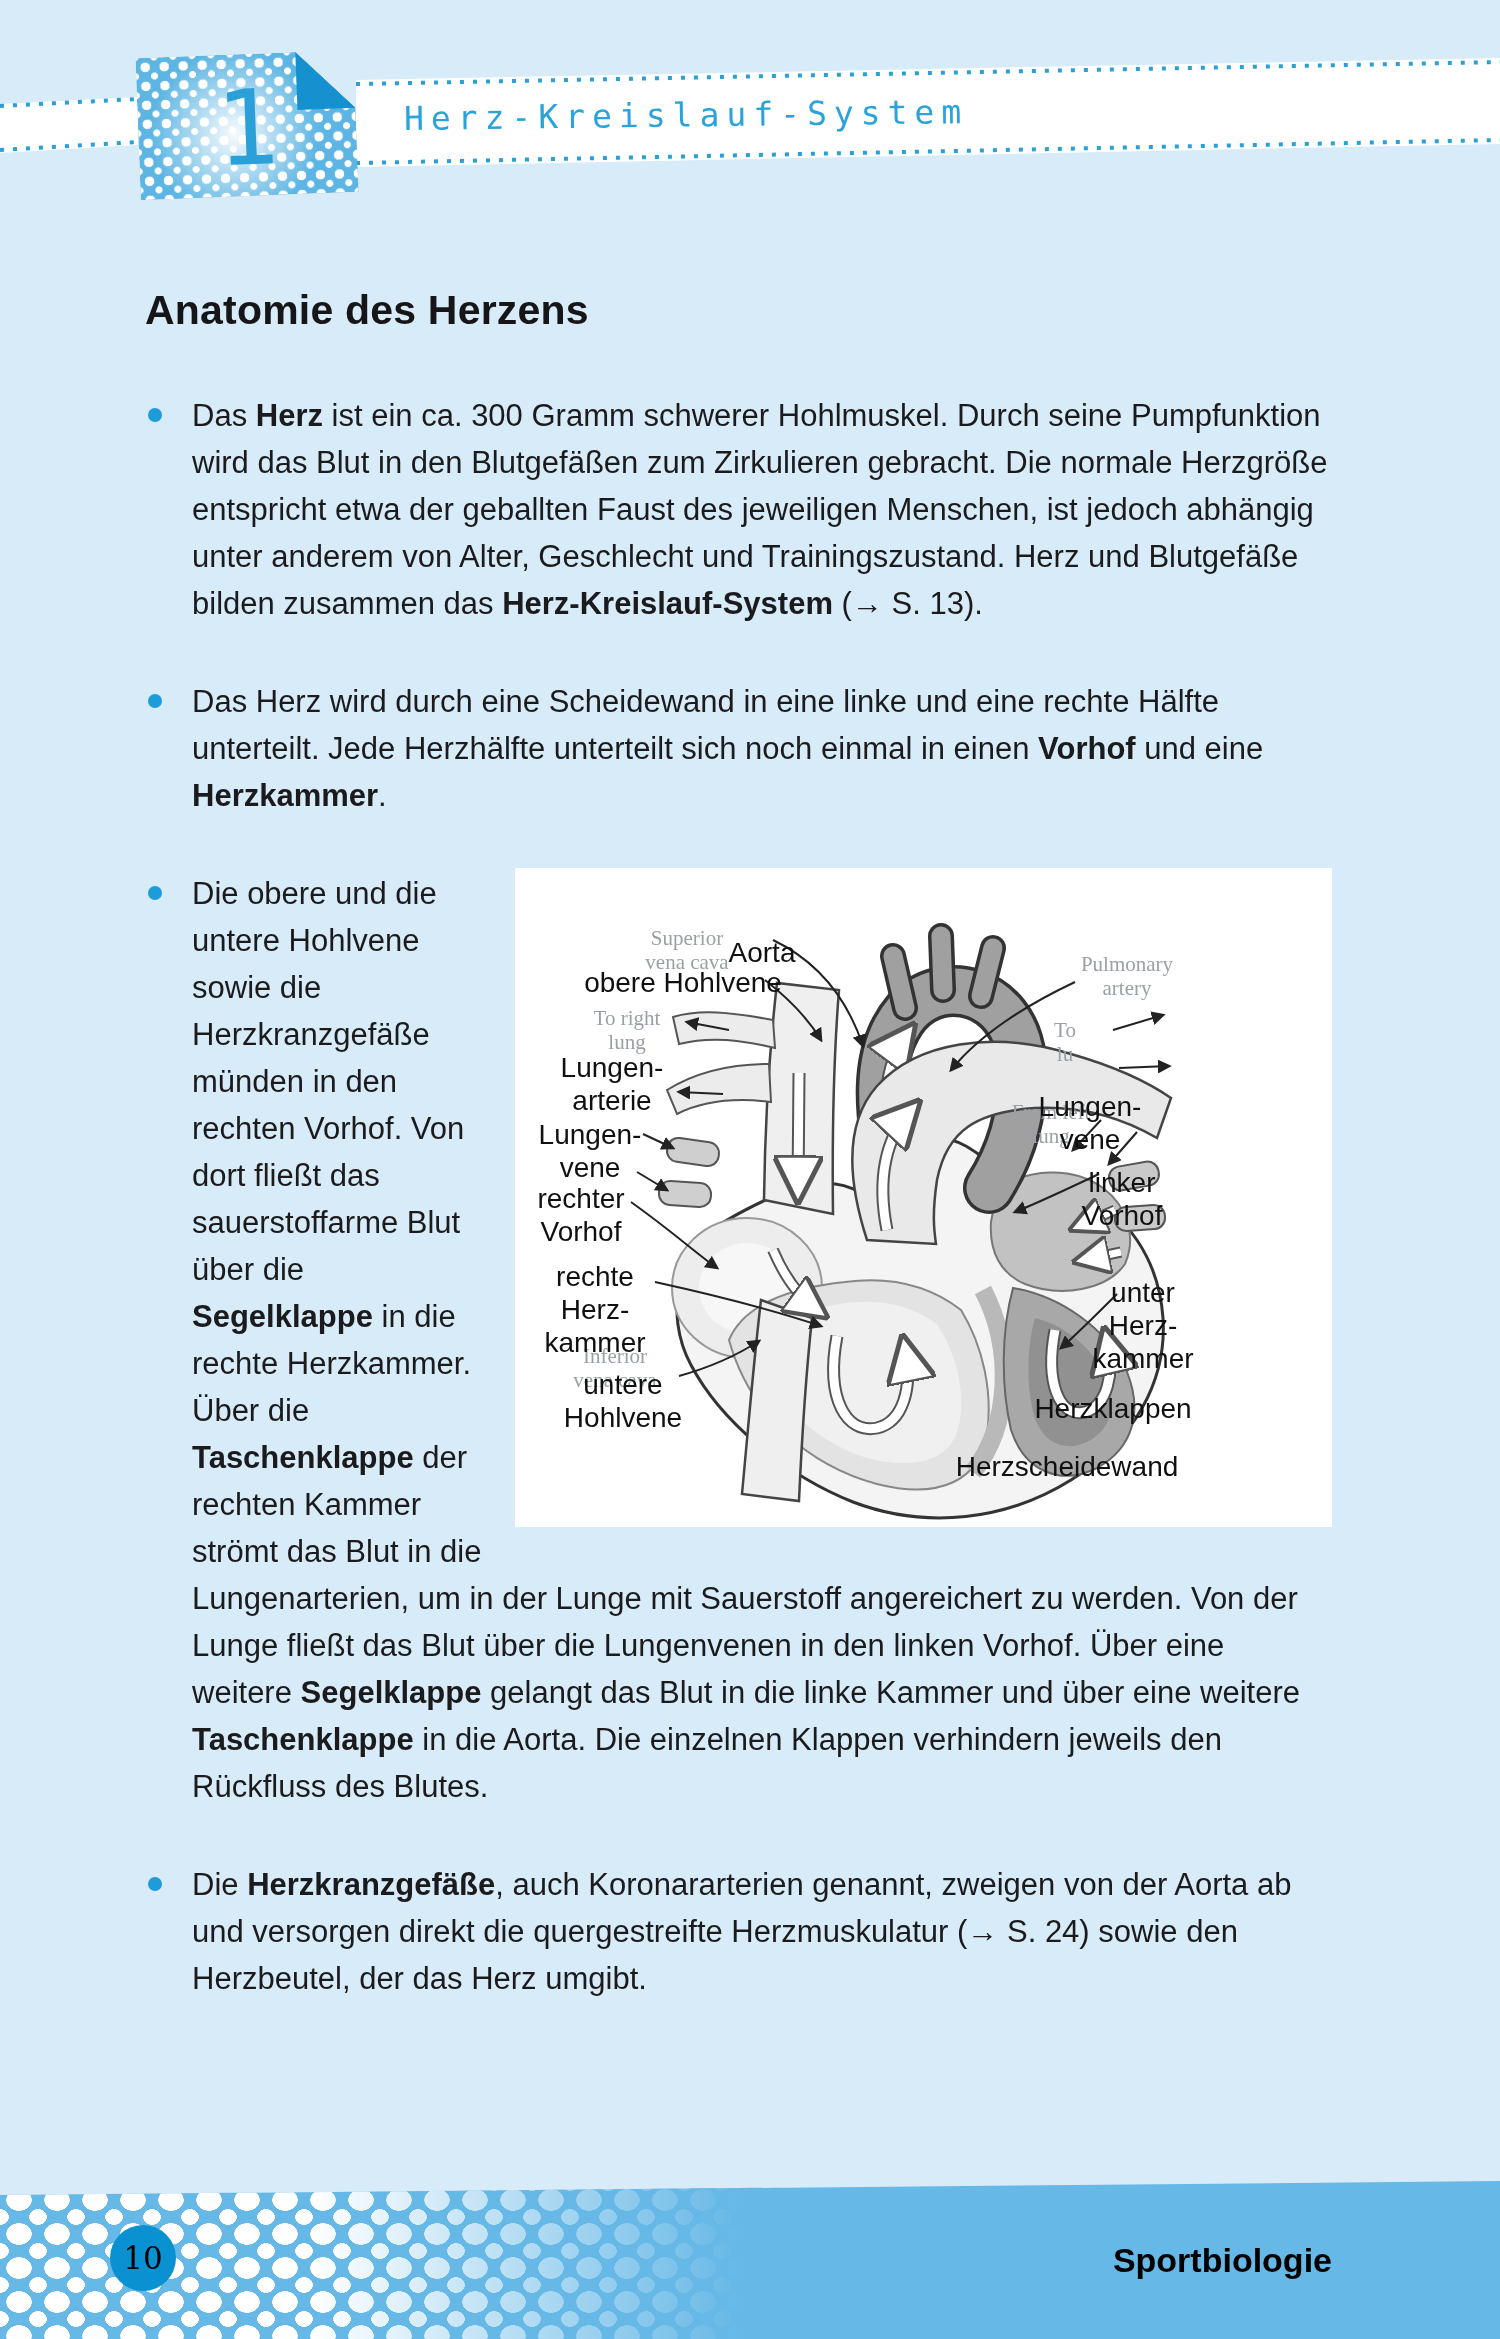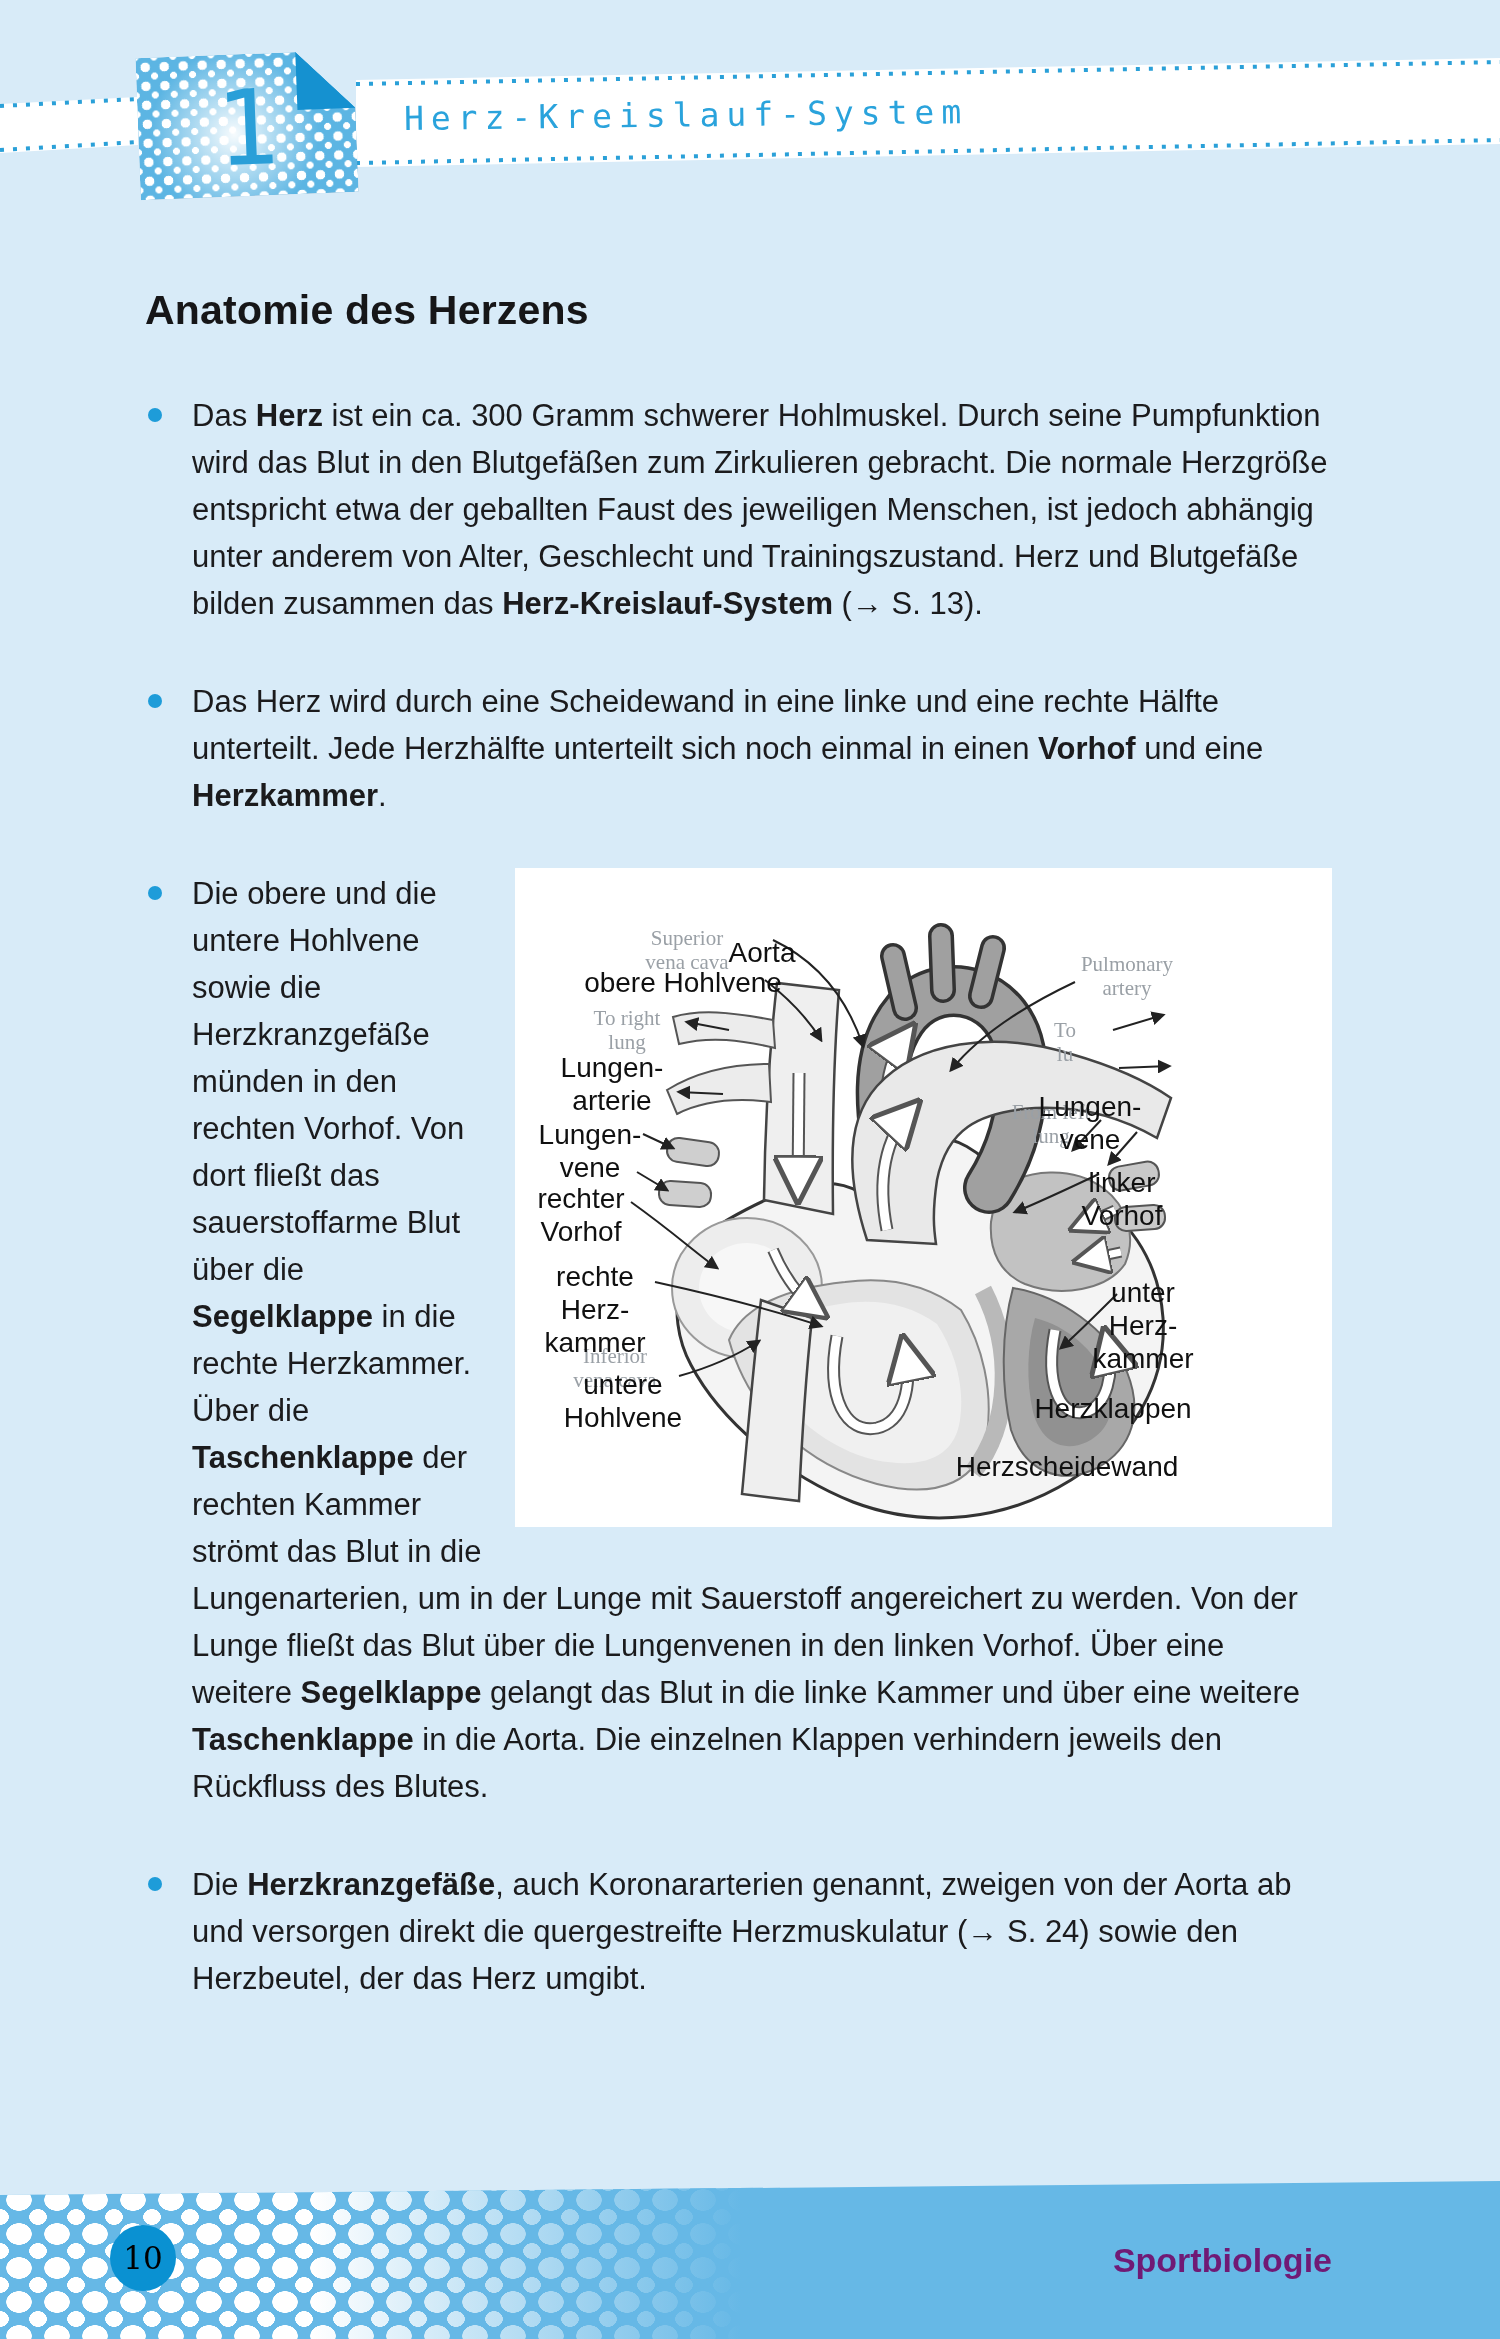--- a/index.html
+++ b/index.html
@@ -52,21 +52,21 @@
   .band-dots{position:absolute;left:0;top:0;width:780px;height:100%;
       background-image:
         radial-gradient(ellipse 13px 11px at center, #ffffff 96%, rgba(255,255,255,0)),
         radial-gradient(ellipse 9px 8px at center, #ffffff 96%, rgba(255,255,255,0));
       background-size:38px 34px, 38px 34px;background-position:0 4px,19px 21px;}
   .band-fade{position:absolute;left:0;top:0;width:780px;height:100%;
       background:linear-gradient(90deg, rgba(102,184,230,0) 40%, #66b8e6 95%);}
   .page-circle{position:absolute;left:110px;top:46px;width:66px;height:66px;border-radius:50%;
       background:#0a91d2;color:#000000;text-align:center;line-height:66px;
       font-family:"DejaVu Serif",serif;font-size:31px;}
-  .book-title{position:absolute;right:168px;top:62px;color:#701a75;font-size:34px;font-weight:bold;}
+  .book-title{position:absolute;right:168px;top:62px;color:#000000;font-size:34px;font-weight:bold;}
 </style>
 </head>
 <body>
 
 <div class="page">
 
   <header>
     <svg class="ribbon" viewBox="0 0 1500 210">
       <polygon points="0,104 138,97 138,145 0,153" fill="#ffffff"></polygon>
       <line x1="0" y1="106" x2="138" y2="99" stroke="#2aa0d8" stroke-width="4" stroke-dasharray="4 9"></line>

